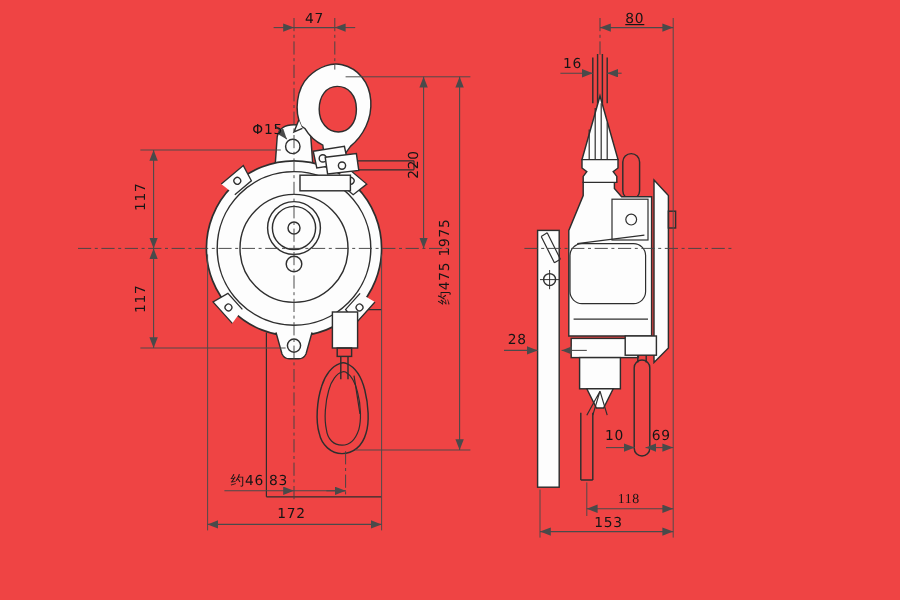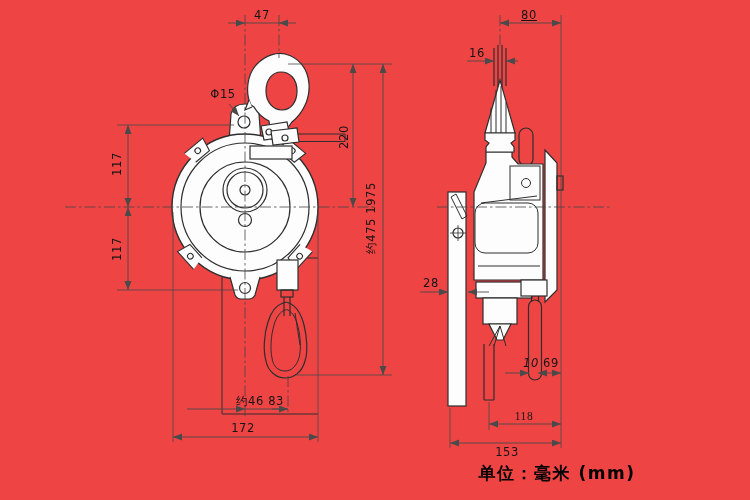--- a/index.html
+++ b/index.html
@@ -207,28 +207,27 @@
 
     <path d="M489,424 L561,424" marker-start="url(#arr)" marker-end="url(#arr)"></path>
 
     <path d="M450,443 L561,443" marker-start="url(#arr)" marker-end="url(#arr)"></path>
   </g>
 </svg>
 
 <div class="lbl" style="left:262px;top:15px;">47</div>
 <div class="lbl" style="left:529px;top:15px;text-decoration:underline;">80</div>
 <div class="lbl" style="left:477px;top:53px;">16</div>
-<div class="lbl" style="left:223px;top:94px;">Φ15</div>
+<div class="lbl" style="left:223px;top:108px;">Φ15</div>
 <div class="lbl rot" style="left:117px;top:164px;">117</div>
 <div class="lbl rot" style="left:117px;top:249px;">117</div>
 <div class="lbl rot" style="left:344px;top:137px;">220</div>
 <div class="lbl rot" style="left:371px;top:218px;">约475 1975</div>
 <div class="lbl" style="left:431px;top:283px;text-align:center;">28</div>
-<div class="lbl" style="left:216px;top:401px;margin-left:44px;">约46 83</div>
+<div class="lbl" style="left:216px;top:401px;">约46 83</div>
 <div class="lbl" style="left:243px;top:428px;">172</div>
-<div class="lbl" style="left:531px;top:363px;font-style:italic;">10</div>
+<div class="lbl" style="left:512px;top:363px;">10</div>
 <div class="lbl" style="left:551px;top:363px;">69</div>
 <div class="lbl" style="left:524px;top:416px;font-family:Liberation Serif, serif;">118</div>
-<div class="lbl" style="left:507px;top:435px;margin-top:17px;">153</div>
-
-<div class="lbl unit" style="left:557px;top:473px;">单位：毫米 (mm)</div>
+<div class="lbl" style="left:507px;top:435px;">153</div>
+
 
 </div>
 
 </body></html>

